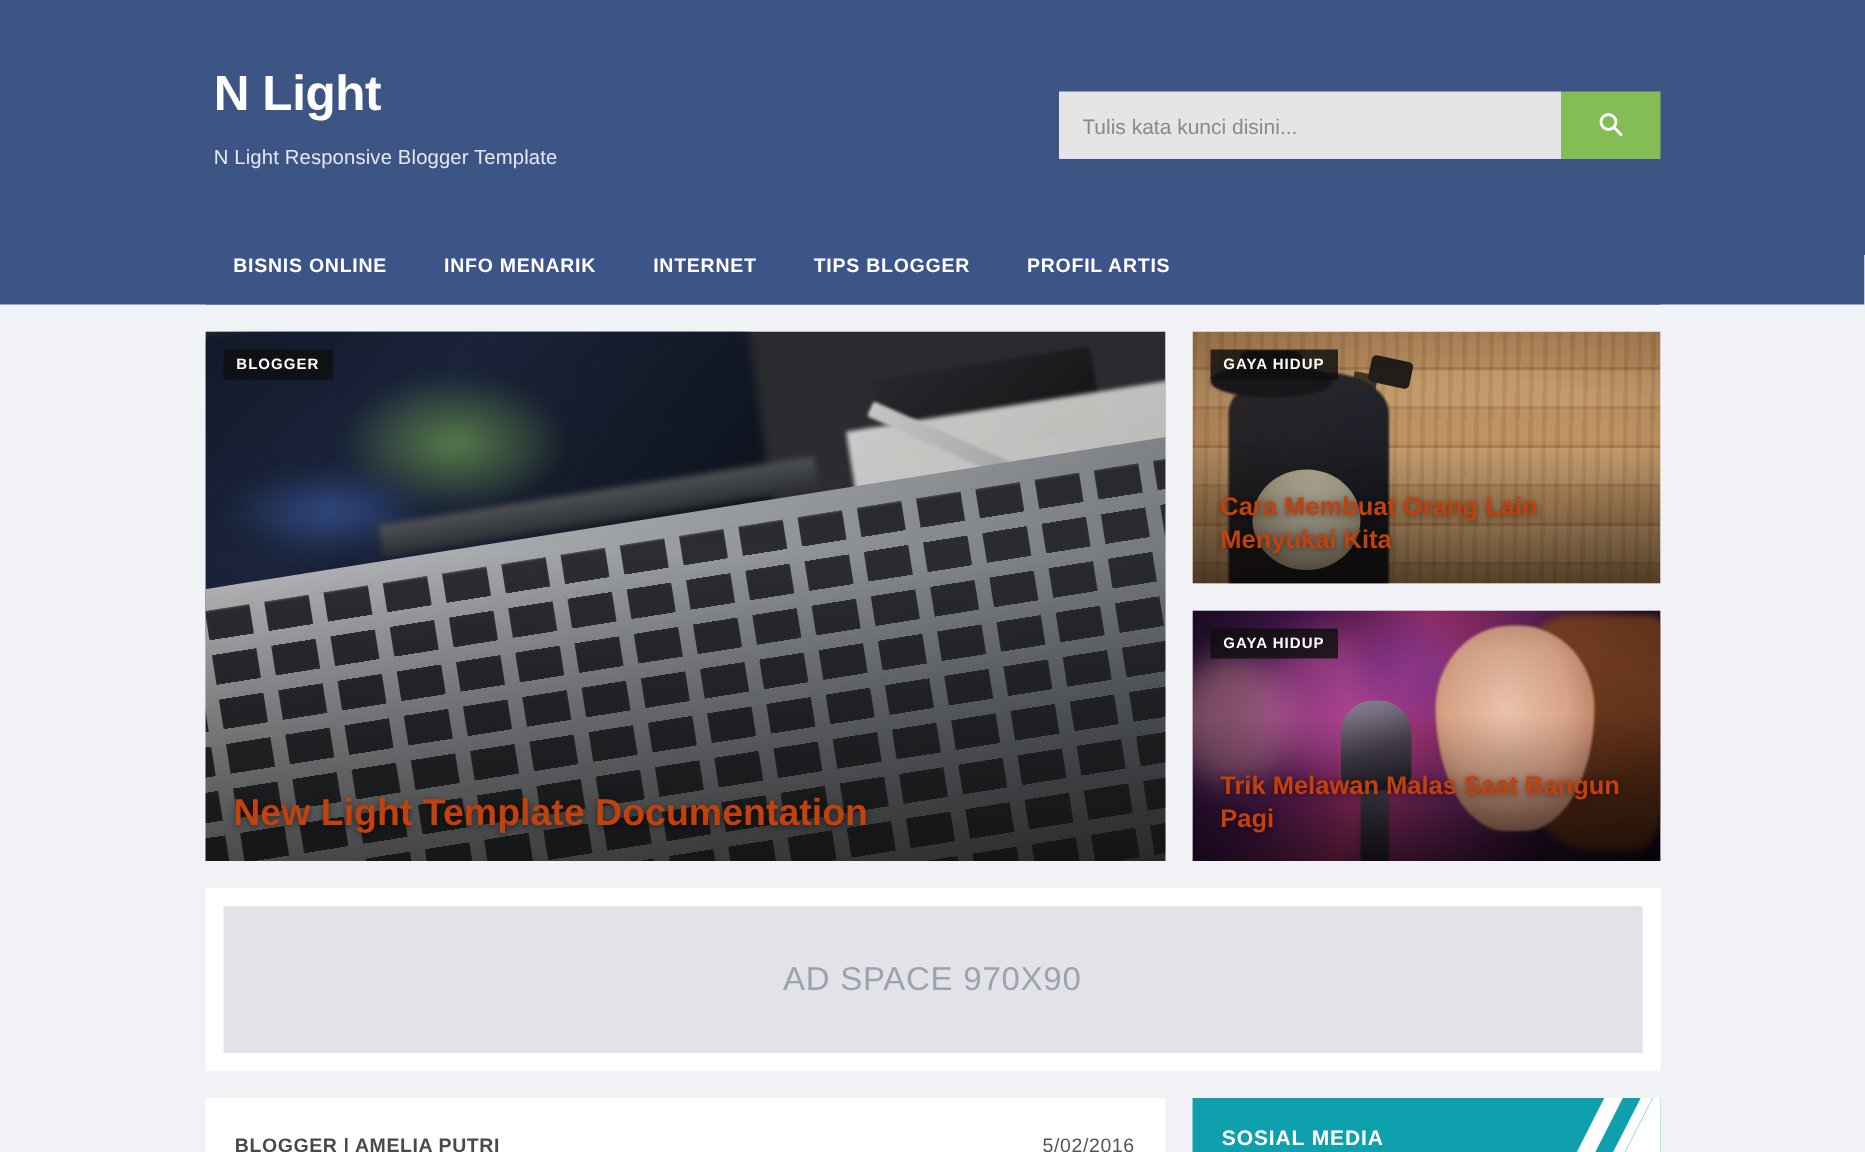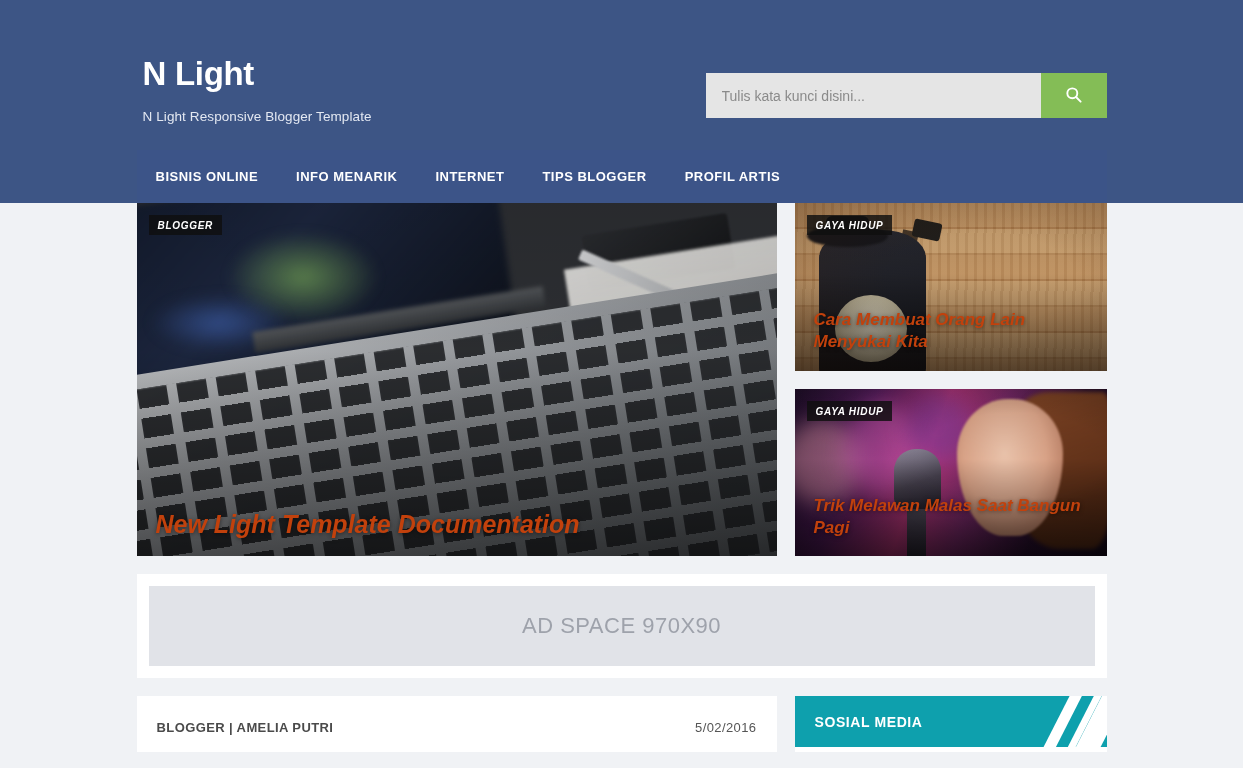--- a/index.html
+++ b/index.html
@@ -12,21 +12,21 @@
 
   
   .site-header {
     background: #3d5585;
     height: 203px;
     position: relative;
   }
   .header-inner {
     width: 970px;
     margin: 0 auto;
-    padding-top: 56px;
+    padding-top: 44px;
     display: flex;
     align-items: flex-start;
     justify-content: space-between;
   }
   .brand-block { padding-left: 6px; }
   .site-title {
     color: #ffffff;
     font-size: 33px;
     font-weight: bold;
     letter-spacing: -0.3px;
@@ -92,21 +92,21 @@
     white-space: nowrap;
   }
   .nav-item.active { background: #344b77; }
 
   
   .page-wrap { width: 970px; margin: 0 auto; }
 
   .featured-row {
     display: flex;
     gap: 18px;
-    font-style: italic;
+    padding-top: 18px;
   }
   .hero-card {
     position: relative;
     width: 640px;
     height: 353px;
     overflow: hidden;
   }
   .side-col {
     display: flex;
     flex-direction: column;
@@ -305,21 +305,21 @@
   }
 
   
   .ad-panel {
     background: #ffffff;
     margin-top: 18px;
     padding: 12px;
   }
   .ad-box {
     background: #e1e3e8;
-    height: 80px;
+    height: 98px;
     display: flex;
     align-items: center;
     justify-content: center;
     color: #9ea2ab;
     font-size: 22px;
     letter-spacing: 0.5px;
   }
 
   
   .bottom-row {

